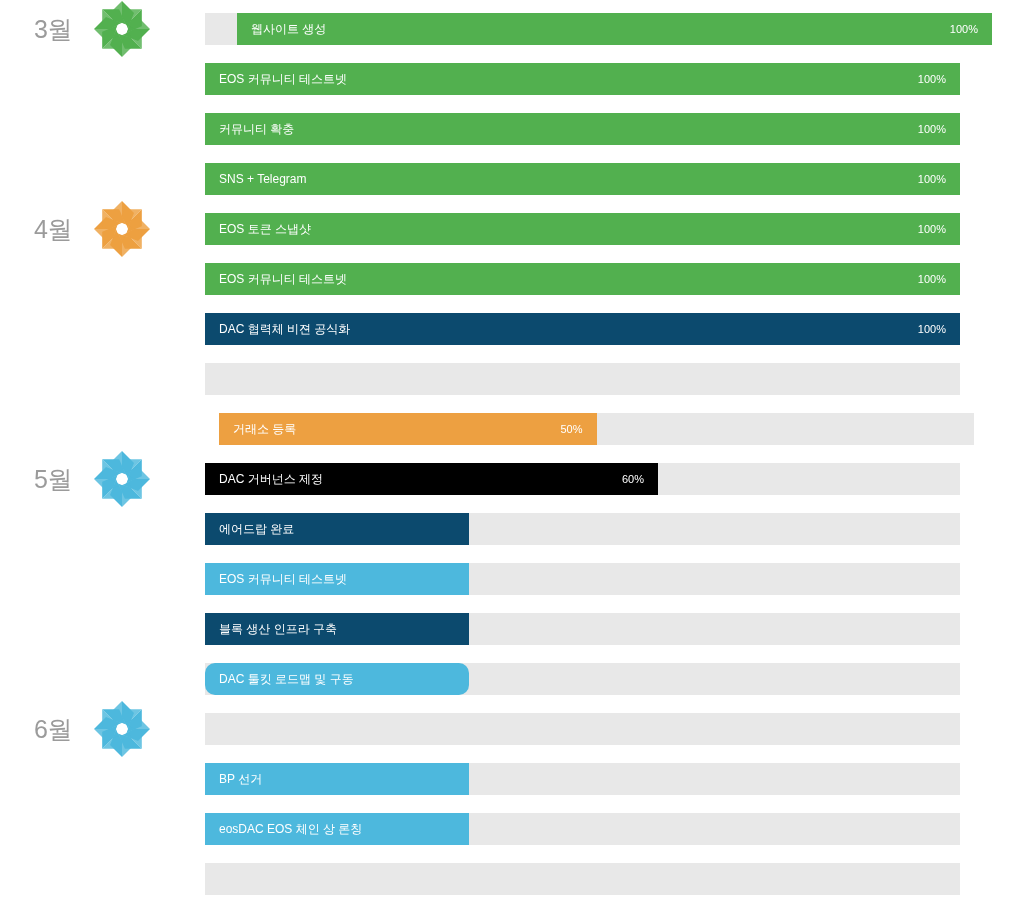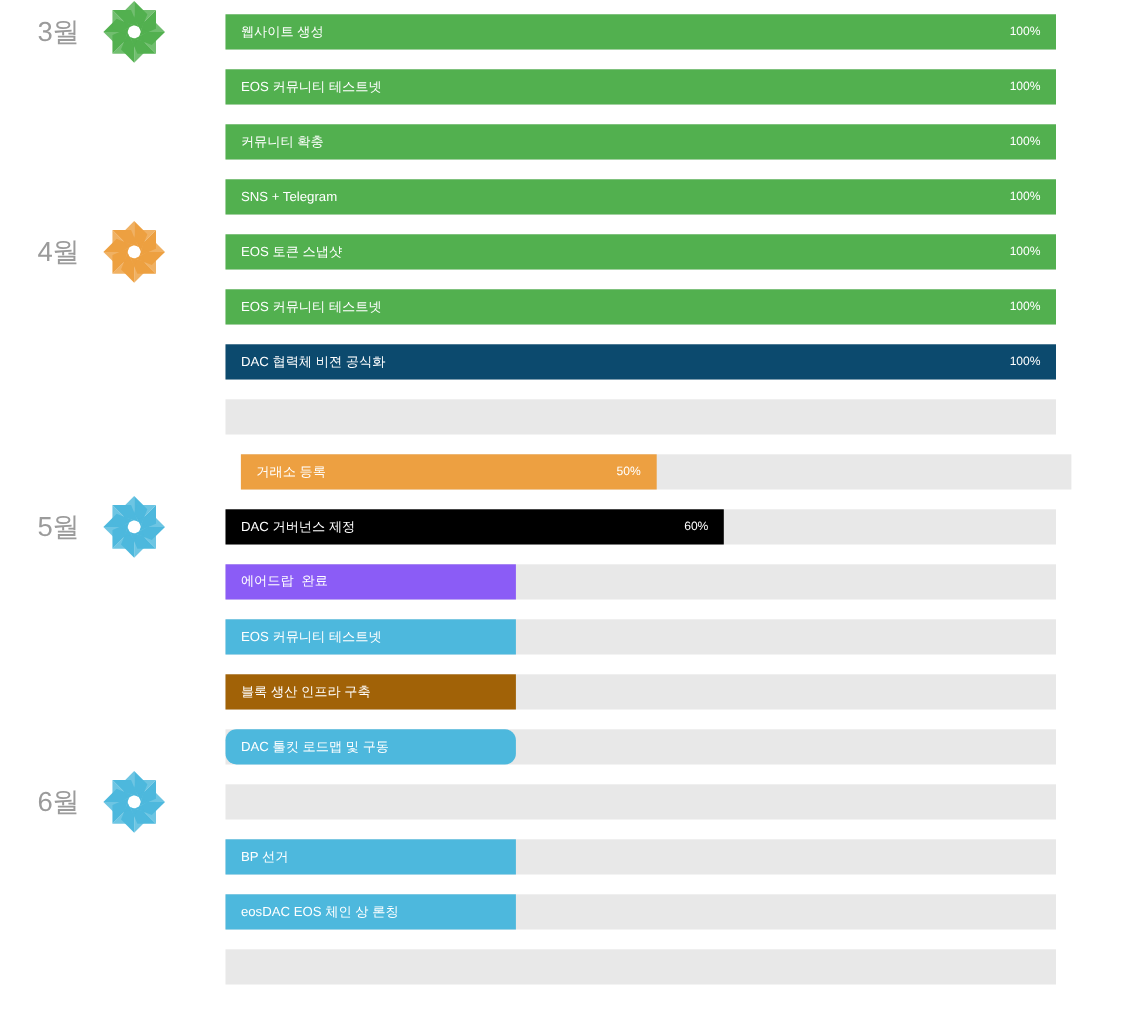--- a/index.html
+++ b/index.html
@@ -249,21 +249,21 @@
               <path d="M32 4 L44 16 L38 31 L32 20 Z" fill="#4db8dd"></path>
               <path d="M32 4 L20 16 L26 31 L32 20 Z" fill="#4db8dd" opacity="0.82"></path>
             </g>
           </svg>
         </div>
       </div>
     </div>
   <div id="bars-layer">
       <div class="bar-row" style="top: 13px;">
         <div class="bar-track" style="background: rgb(232, 232, 232);"></div>
-        <div class="bar-fill" style="width: 100%; background: rgb(82, 176, 79);">
+        <div class="bar-fill" style="width: 100%; background: rgb(82, 176, 79); margin-left: 32px;">
           <span class="bar-label">웹사이트 생성</span>
           <span class="bar-pct">100%</span>
         </div>
       </div>
       <div class="bar-row" style="top: 63px;">
         <div class="bar-track" style="background: rgb(232, 232, 232);"></div>
         <div class="bar-fill" style="width: 100%; background: rgb(82, 176, 79);">
           <span class="bar-label">EOS 커뮤니티 테스트넷</span>
           <span class="bar-pct">100%</span>
         </div>
@@ -315,33 +315,33 @@
       </div>
       <div class="bar-row" style="top: 463px;">
         <div class="bar-track" style="background: rgb(232, 232, 232);"></div>
         <div class="bar-fill" style="width: 60%; background: #000000;">
           <span class="bar-label">DAC 거버넌스 제정</span>
           <span class="bar-pct">60%</span>
         </div>
       </div>
       <div class="bar-row" style="top: 513px;">
         <div class="bar-track" style="background: rgb(232, 232, 232);"></div>
-        <div class="bar-fill" style="width: 35%; background: #8b5cf6; font-family: Liberation Mono, monospace;">
+        <div class="bar-fill" style="width: 35%; background: #0c4a6e;">
           <span class="bar-label">에어드랍 완료</span>
         </div>
       </div>
       <div class="bar-row" style="top: 563px;">
         <div class="bar-track" style="background: rgb(232, 232, 232);"></div>
         <div class="bar-fill" style="width: 35%; background: rgb(77, 184, 221);">
           <span class="bar-label">EOS 커뮤니티 테스트넷</span>
         </div>
       </div>
       <div class="bar-row" style="top: 613px;">
         <div class="bar-track" style="background: rgb(232, 232, 232);"></div>
-        <div class="bar-fill" style="width: 35%; background: #a16207;">
+        <div class="bar-fill" style="width: 35%; background: #0c4a6e;">
           <span class="bar-label">블록 생산 인프라 구축</span>
         </div>
       </div>
       <div class="bar-row" style="top: 663px;">
         <div class="bar-track" style="background: rgb(232, 232, 232);"></div>
         <div class="bar-fill" style="width: 35%; background: rgb(77, 184, 221); border-radius: 10px;">
           <span class="bar-label">DAC 툴킷 로드맵 및 구동</span>
         </div>
       </div>
       <div class="bar-row" style="top: 713px;">

